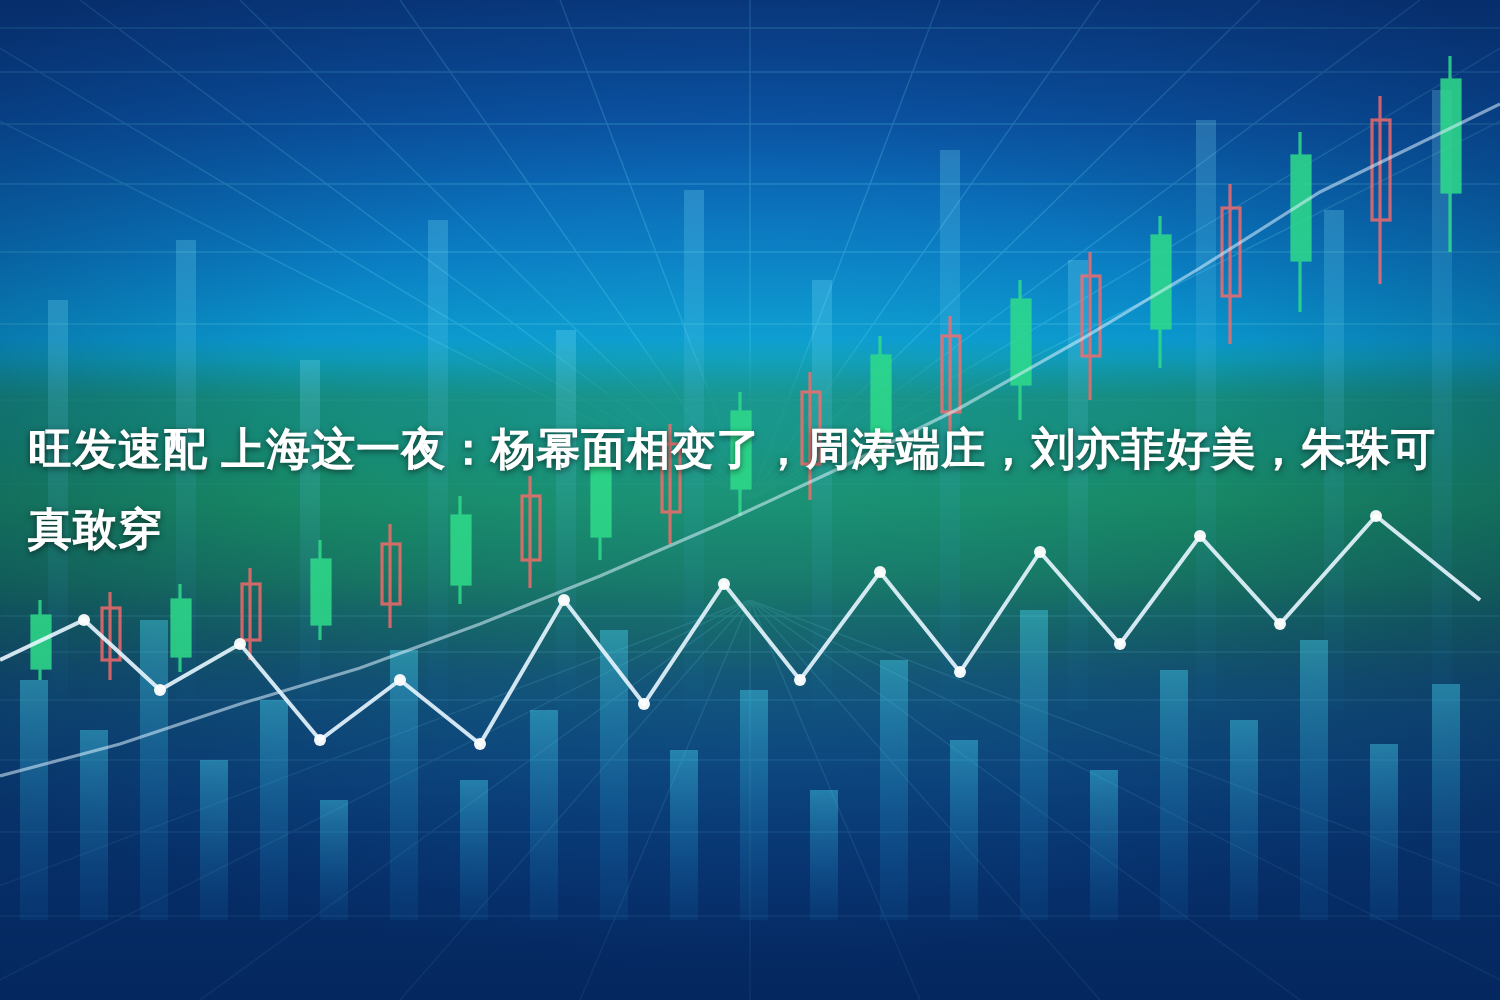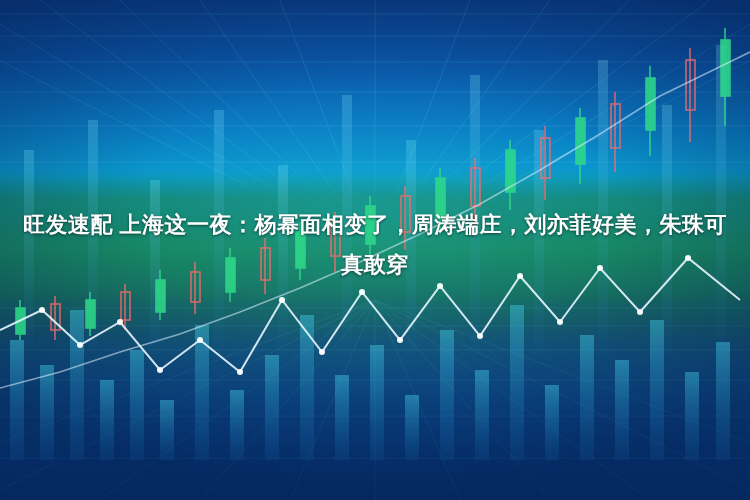--- a/index.html
+++ b/index.html
@@ -87,21 +87,20 @@
     height: 500px;
   }
 
   
   .headline {
     position: absolute;
     left: 0;
     right: 0;
     top: 205px;
     padding: 0 14px;
-    text-align: center;
     color: #ffffff;
     font-size: 22px;
     line-height: 40px;
     font-weight: 700;
     letter-spacing: 0.5px;
     text-shadow: 0 1px 3px rgba(0,0,0,0.55);
     box-sizing: border-box;
   }
 </style>
 </head>

